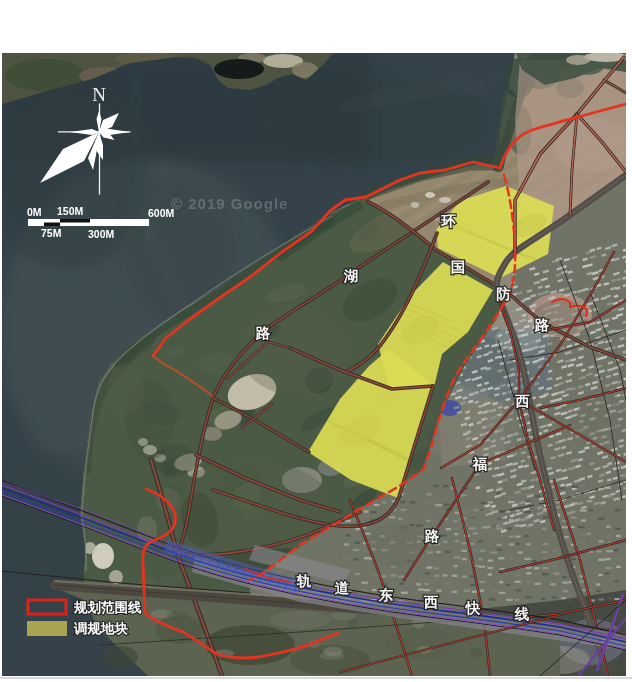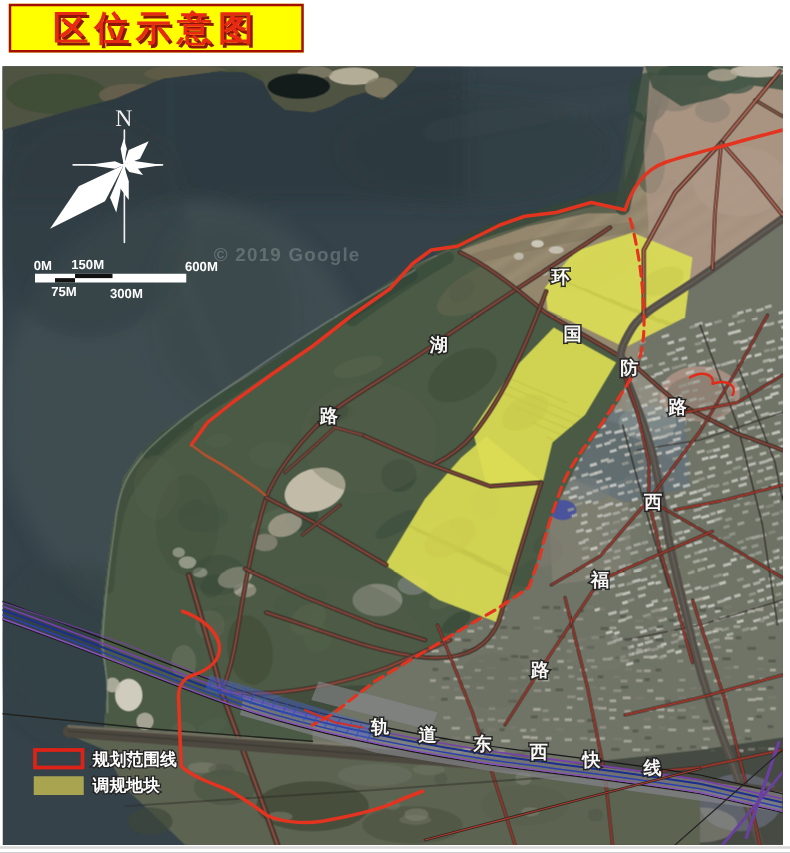--- a/index.html
+++ b/index.html
@@ -1,20 +1,19 @@
 <!DOCTYPE html>
 <html><head><meta charset="utf-8"><style>
 html,body{margin:0;padding:0;background:#ffffff;width:632px;height:682px;overflow:hidden}
 #page{position:relative;width:632px;height:682px;font-family:"Liberation Sans",sans-serif}
 #banner{position:absolute;left:7px;top:3px;width:232px;height:35px;background:#ffff00;border:2px solid #a50d00;display:flex;align-items:center;justify-content:center;font-size:28px;font-weight:bold;color:#e82a12;letter-spacing:5px;text-shadow:2px 2px 0 #8a170a;font-family:"Liberation Sans",sans-serif}
 #mapedge{position:absolute;left:0px;top:677px;width:632px;height:2px;background:#d8d8d8}
 </style></head><body>
 <div id="page">
 
-<div id="banner">区位示意图</div>
 
 <svg style="position:absolute;left:2px;top:53px" width="624" height="623" viewBox="2 53 624 623">
 <g>
         <rect x="2" y="53" width="624" height="623" fill="#35424a"></rect>
       </g>
 
 <filter id="b8" x="-20%" y="-20%" width="140%" height="140%">
         <feGaussianBlur stdDeviation="7"></feGaussianBlur>
       </filter>
       <g filter="url(#b8)">

